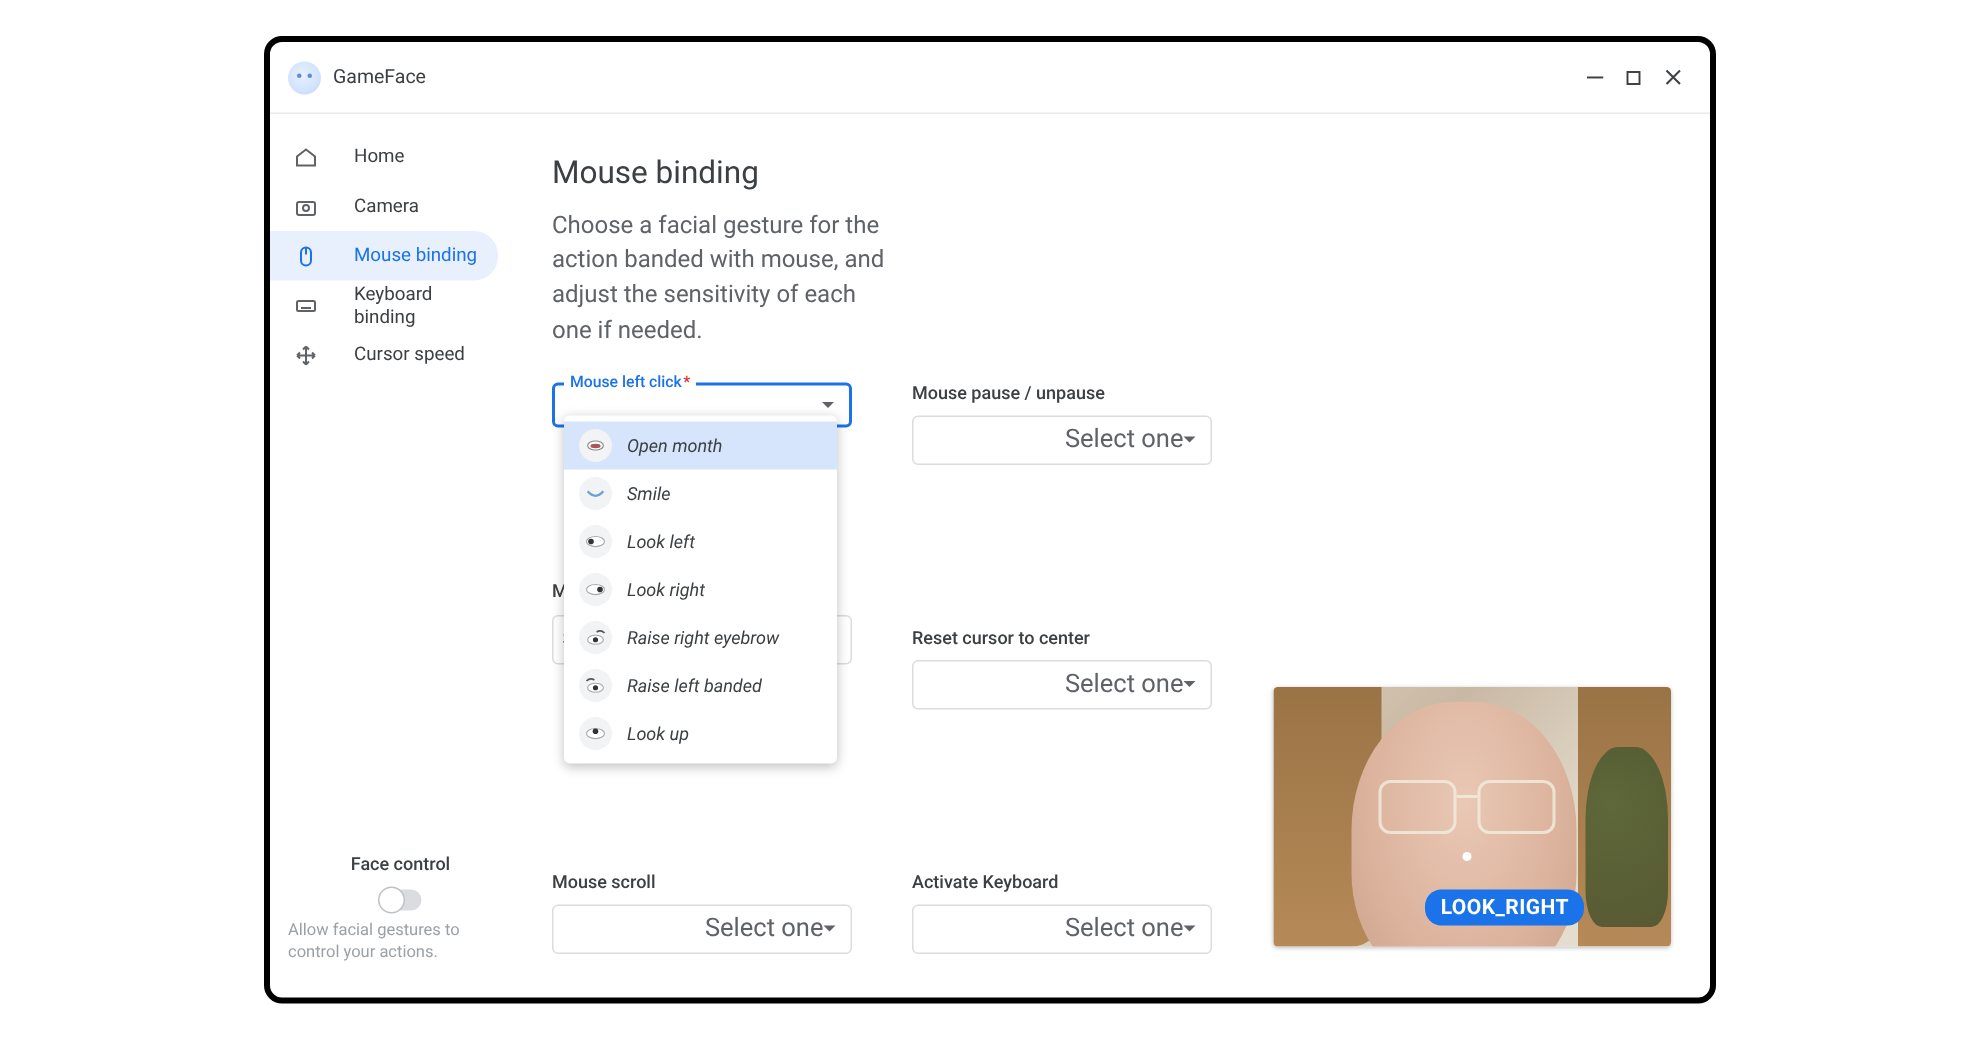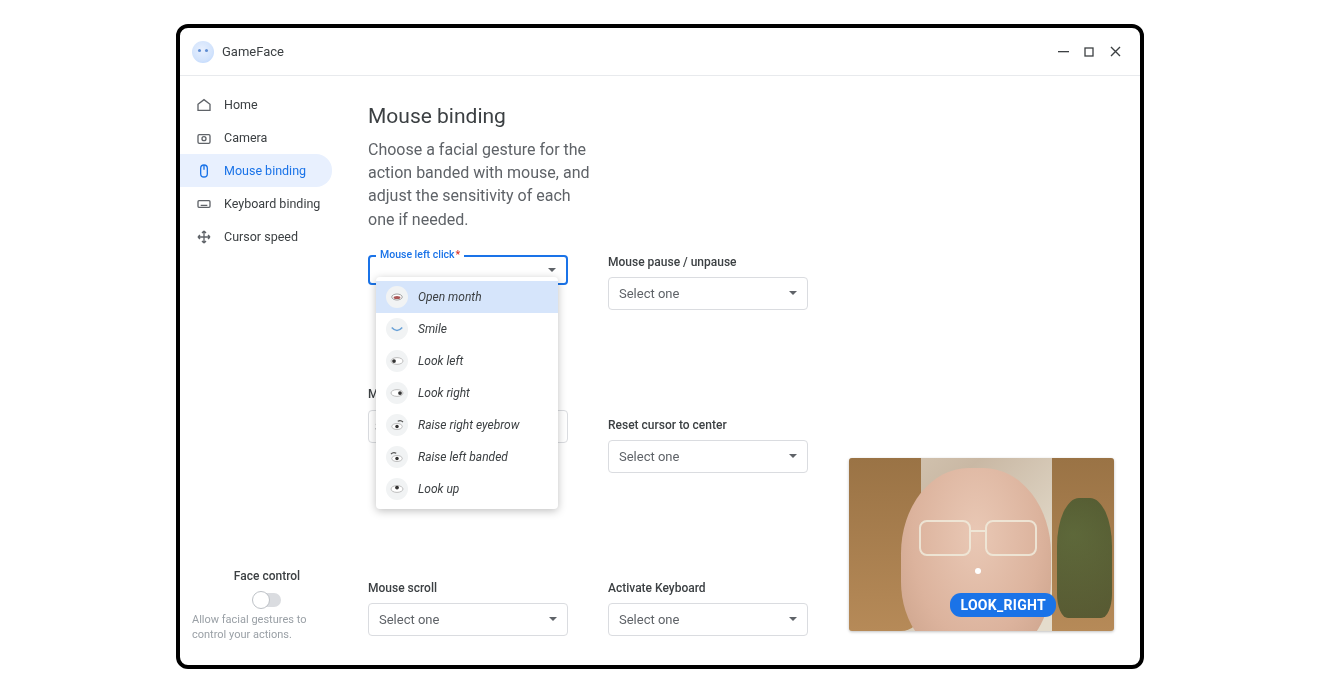--- a/index.html
+++ b/index.html
@@ -60,21 +60,21 @@
     height: calc(100% - 48px);
   }
   .sidebar {
     width: 164px;
     padding-top: 12px;
   }
   .nav-item {
     display:flex;align-items:center;
     height: 33px;
     padding-left: 16px;
-    gap: 12px;
+    gap: 24px;
     font-size: 12.5px;
     color:#3c4043;
     border-radius: 0 16px 16px 0;
     margin-right: 12px;
     cursor:pointer;
   }
   .nav-item.active {
     background:#e8f0fe;
     color:#1a73e8;
   }
@@ -121,23 +121,23 @@
     font-size:12px;color:#3c4043;font-weight:500;
     display:block;margin-bottom:8px;
   }
   .select {
     width: 200px;
     height: 33px;
     border:1px solid #dadce0;
     border-radius: 4px;
     display:flex;align-items:center;
     padding: 0 10px;
-    font-size: 13px;
+    font-size: 17px;
     color:#5f6368;
-    justify-content:space-between;
+    justify-content:flex-end;
     cursor:pointer;
     background:#fff;
   }
   .caret {
     width:0;height:0;border-left:4px solid transparent;border-right:4px solid transparent;
     border-top:4px solid #5f6368;
   }
 
   
   .field.focused .select {

